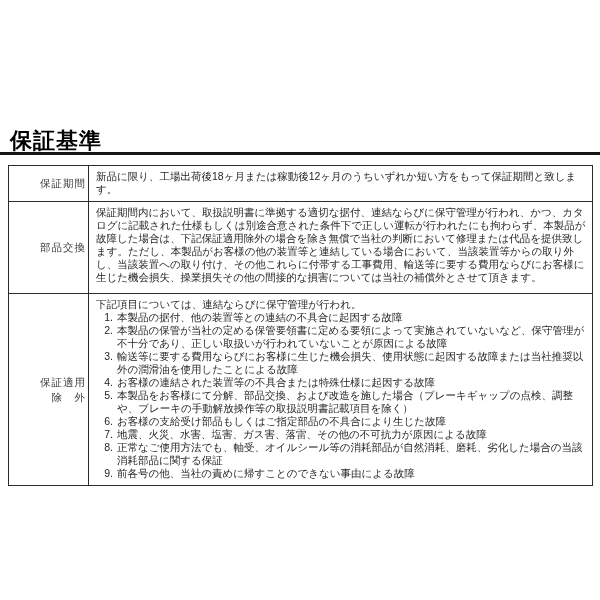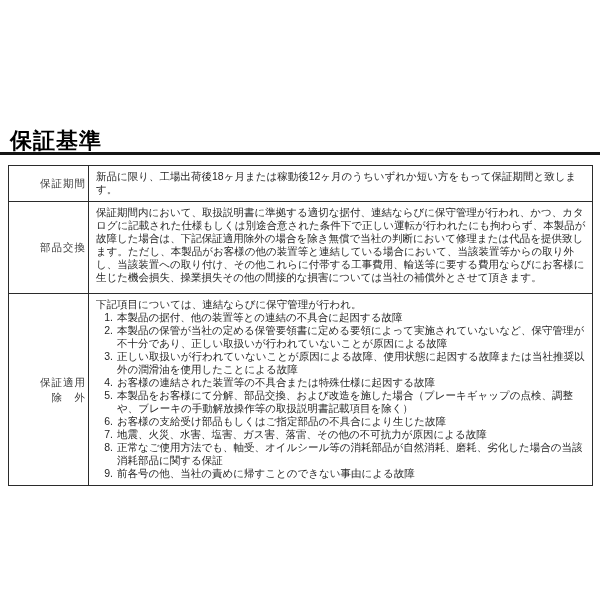--- a/index.html
+++ b/index.html
@@ -83,21 +83,21 @@
             <div class="excl-item">
                 <span class="no">1.</span>
                 <span class="txt">本製品の据付、他の装置等との連結の不具合に起因する故障</span>
               </div>
             <div class="excl-item">
                 <span class="no">2.</span>
                 <span class="txt">本製品の保管が当社の定める保管要領書に定める要領によって実施されていないなど、保守管理が不十分であり、正しい取扱いが行われていないことが原因による故障</span>
               </div>
             <div class="excl-item">
                 <span class="no">3.</span>
-                <span class="txt">正しい取扱いが行われていないことが原因による故障、使用状態に起因する故障または当社推奨以外の潤滑油を使用したことによる故障</span>
+                <span class="txt">輸送等に要する費用ならびにお客様に生じた機会損失、使用状態に起因する故障または当社推奨以外の潤滑油を使用したことによる故障</span>
               </div>
             <div class="excl-item">
                 <span class="no">4.</span>
                 <span class="txt">お客様の連結された装置等の不具合または特殊仕様に起因する故障</span>
               </div>
             <div class="excl-item">
                 <span class="no">5.</span>
                 <span class="txt">本製品をお客様にて分解、部品交換、および改造を施した場合（ブレーキギャップの点検、調整や、ブレーキの手動解放操作等の取扱説明書記載項目を除く）</span>
               </div>
             <div class="excl-item">

